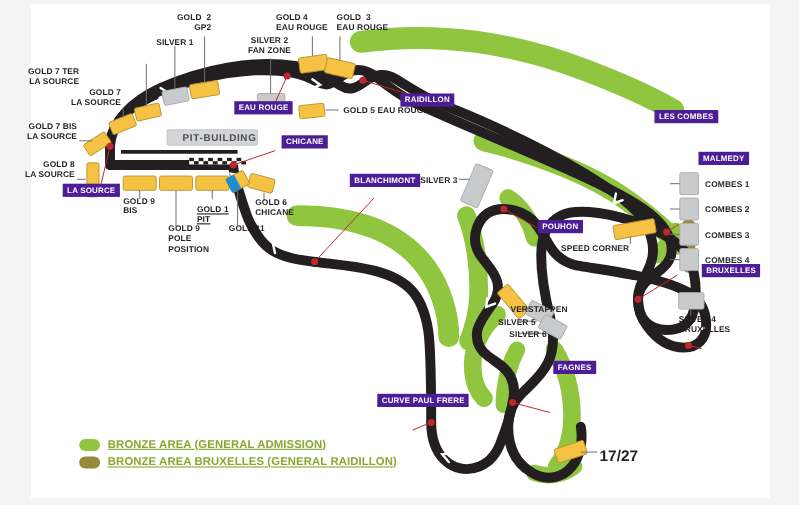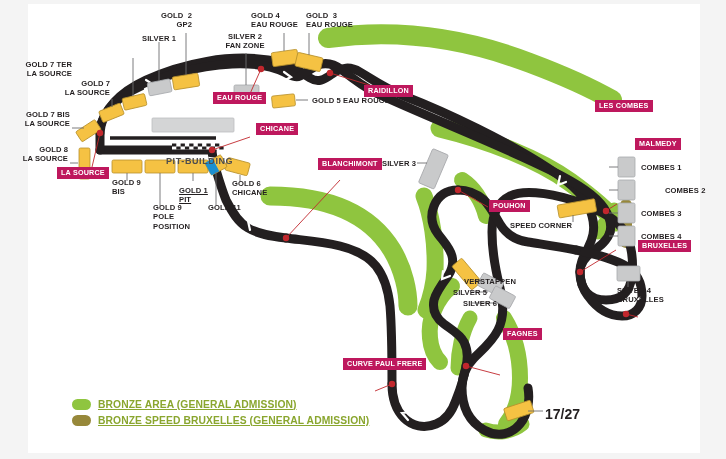--- a/index.html
+++ b/index.html
@@ -39,21 +39,21 @@
     letter-spacing: 0.1px;
     color: #231f20;
     line-height: 9.4px;
     white-space: pre;
     text-transform: uppercase;
   }
   .lbl.r { text-align: right; }
   .lbl.c { text-align: center; }
   .tag {
     position: absolute;
-    background: #be185d;
+    background: #4c1d95;
     color: #ffffff;
     font-family: "Liberation Sans", sans-serif;
     font-size: 7.2px;
     font-weight: bold;
     letter-spacing: 0.2px;
     padding: 2px 4px 2px 4px;
     line-height: 8px;
     white-space: nowrap;
     text-transform: uppercase;
   }
@@ -385,21 +385,21 @@
         <circle cx="626" cy="314" r="3.2"></circle>
         <circle cx="458" cy="190" r="3.2"></circle>
         <circle cx="466" cy="366" r="3.2"></circle>
         <circle cx="392" cy="384" r="3.2"></circle>
         <circle cx="286" cy="238" r="3.2"></circle>
         <circle cx="212" cy="150" r="3.2"></circle>
       </g>
     </g>
   </svg>
 
-  <div class="pitlbl" style="left:166px; top:120px;margin-top:36px;">PIT-BUILDING</div>
+  <div class="pitlbl" style="left:166px; top:120px;">PIT-BUILDING</div>
 
   <div class="lbl r" style="left:0px; top:60px; width:72px;">GOLD 7 TER
 LA SOURCE</div>
   <div class="lbl r" style="left:0px; top:79px; width:110px;">GOLD 7
 LA SOURCE</div>
   <div class="lbl r" style="left:0px; top:110px; width:70px;">GOLD 7 BIS
 LA SOURCE</div>
   <div class="lbl r" style="left:0px; top:145px; width:68px;">GOLD 8
 LA SOURCE</div>
 
@@ -420,21 +420,21 @@
 POLE
 POSITION</div>
   <div class="lbl" style="left:179px; top:186px;text-decoration:underline;">GOLD 1
 PIT</div>
   <div class="lbl" style="left:208px; top:203px;">GOLD 11</div>
   <div class="lbl" style="left:232px; top:179px;">GOLD 6
 CHICANE</div>
 
   <div class="lbl r" style="left:370px; top:159px; width:46px;">SILVER 3</div>
   <div class="lbl" style="left:641px; top:163px;">COMBES 1</div>
-  <div class="lbl" style="left:641px; top:186px;margin-left:24px;">COMBES 2</div>
+  <div class="lbl" style="left:641px; top:186px;">COMBES 2</div>
   <div class="lbl" style="left:641px; top:209px;">COMBES 3</div>
   <div class="lbl" style="left:641px; top:232px;">COMBES 4</div>
   <div class="lbl" style="left:617px; top:286px;">SILVER 4
 BRUXELLES</div>
   <div class="lbl r" style="left:500px; top:221px; width:72px;">SPEED CORNER</div>
 
   <div class="lbl r" style="left:415px; top:277px; width:66px;padding-left:35px;">VERSTAPPEN</div>
   <div class="lbl r" style="left:415px; top:288px; width:72px;">SILVER 5</div>
   <div class="lbl r" style="left:415px; top:299px; width:82px;">SILVER 6</div>
 
@@ -452,16 +452,16 @@
   <div class="tag" style="left:318px; top:158px;">BLANCHIMONT</div>
   <div class="tag" style="left:256px; top:123px;">CHICANE</div>
 
   <div class="legend">
     <div class="legend-row">
       <div class="legend-sw" style="background:#8fc53f;"></div>
       <div class="legend-txt">BRONZE AREA (GENERAL ADMISSION)</div>
     </div>
     <div class="legend-row">
       <div class="legend-sw" style="background:#97883a;"></div>
-      <div class="legend-txt">BRONZE SPEED BRUXELLES (GENERAL ADMISSION)</div>
+      <div class="legend-txt">BRONZE AREA BRUXELLES (GENERAL RAIDILLON)</div>
     </div>
   </div>
 </div>
 
 </body></html>

